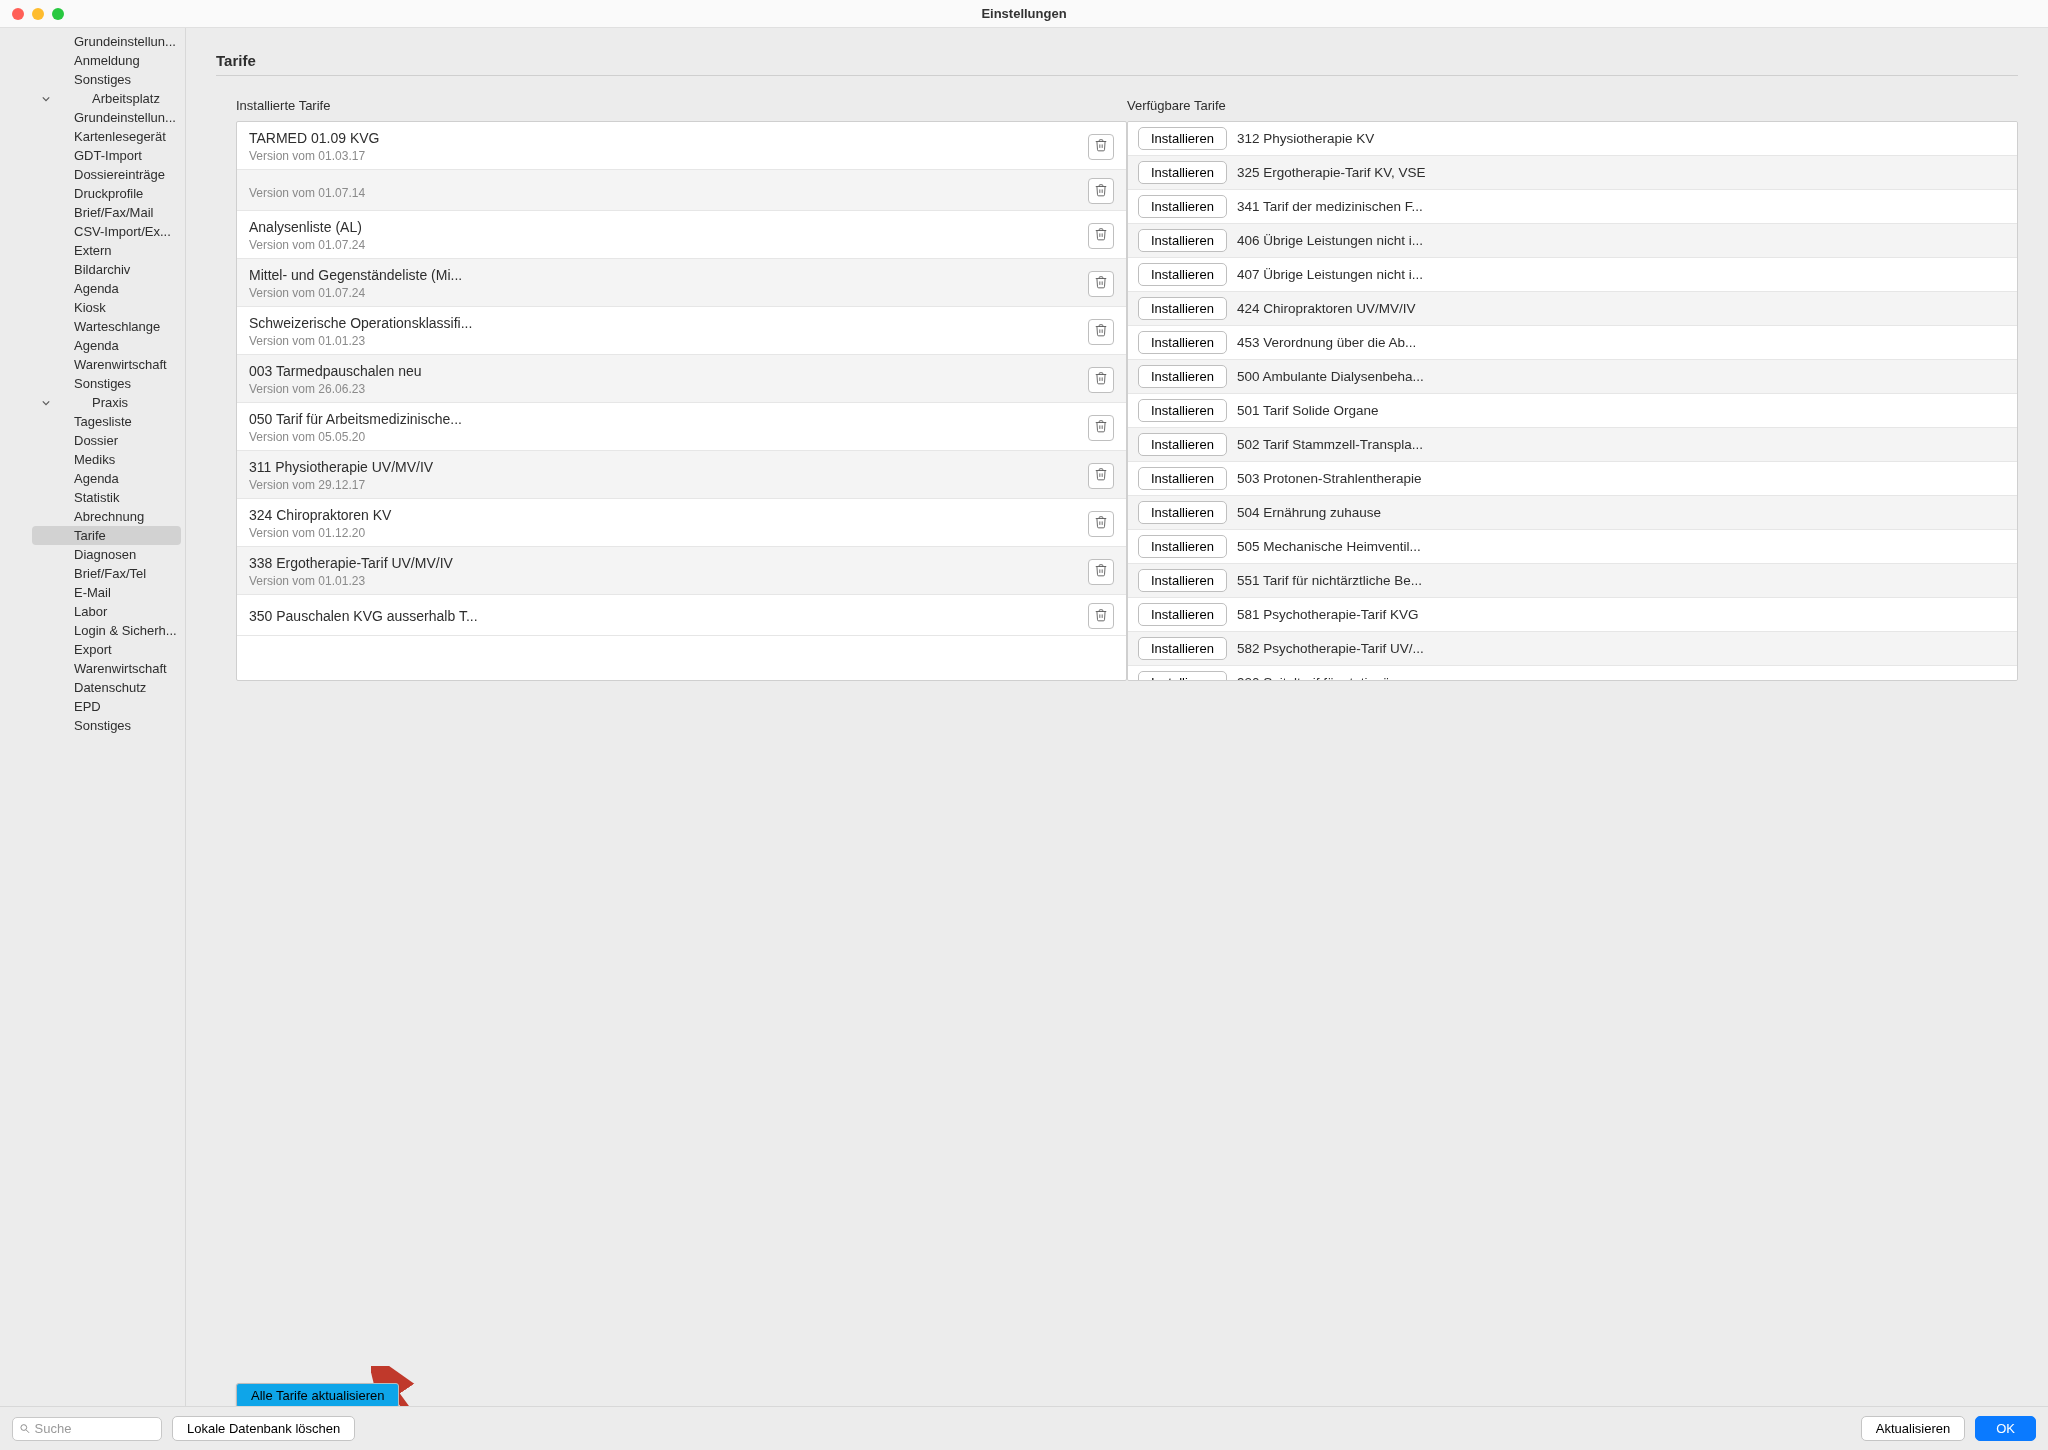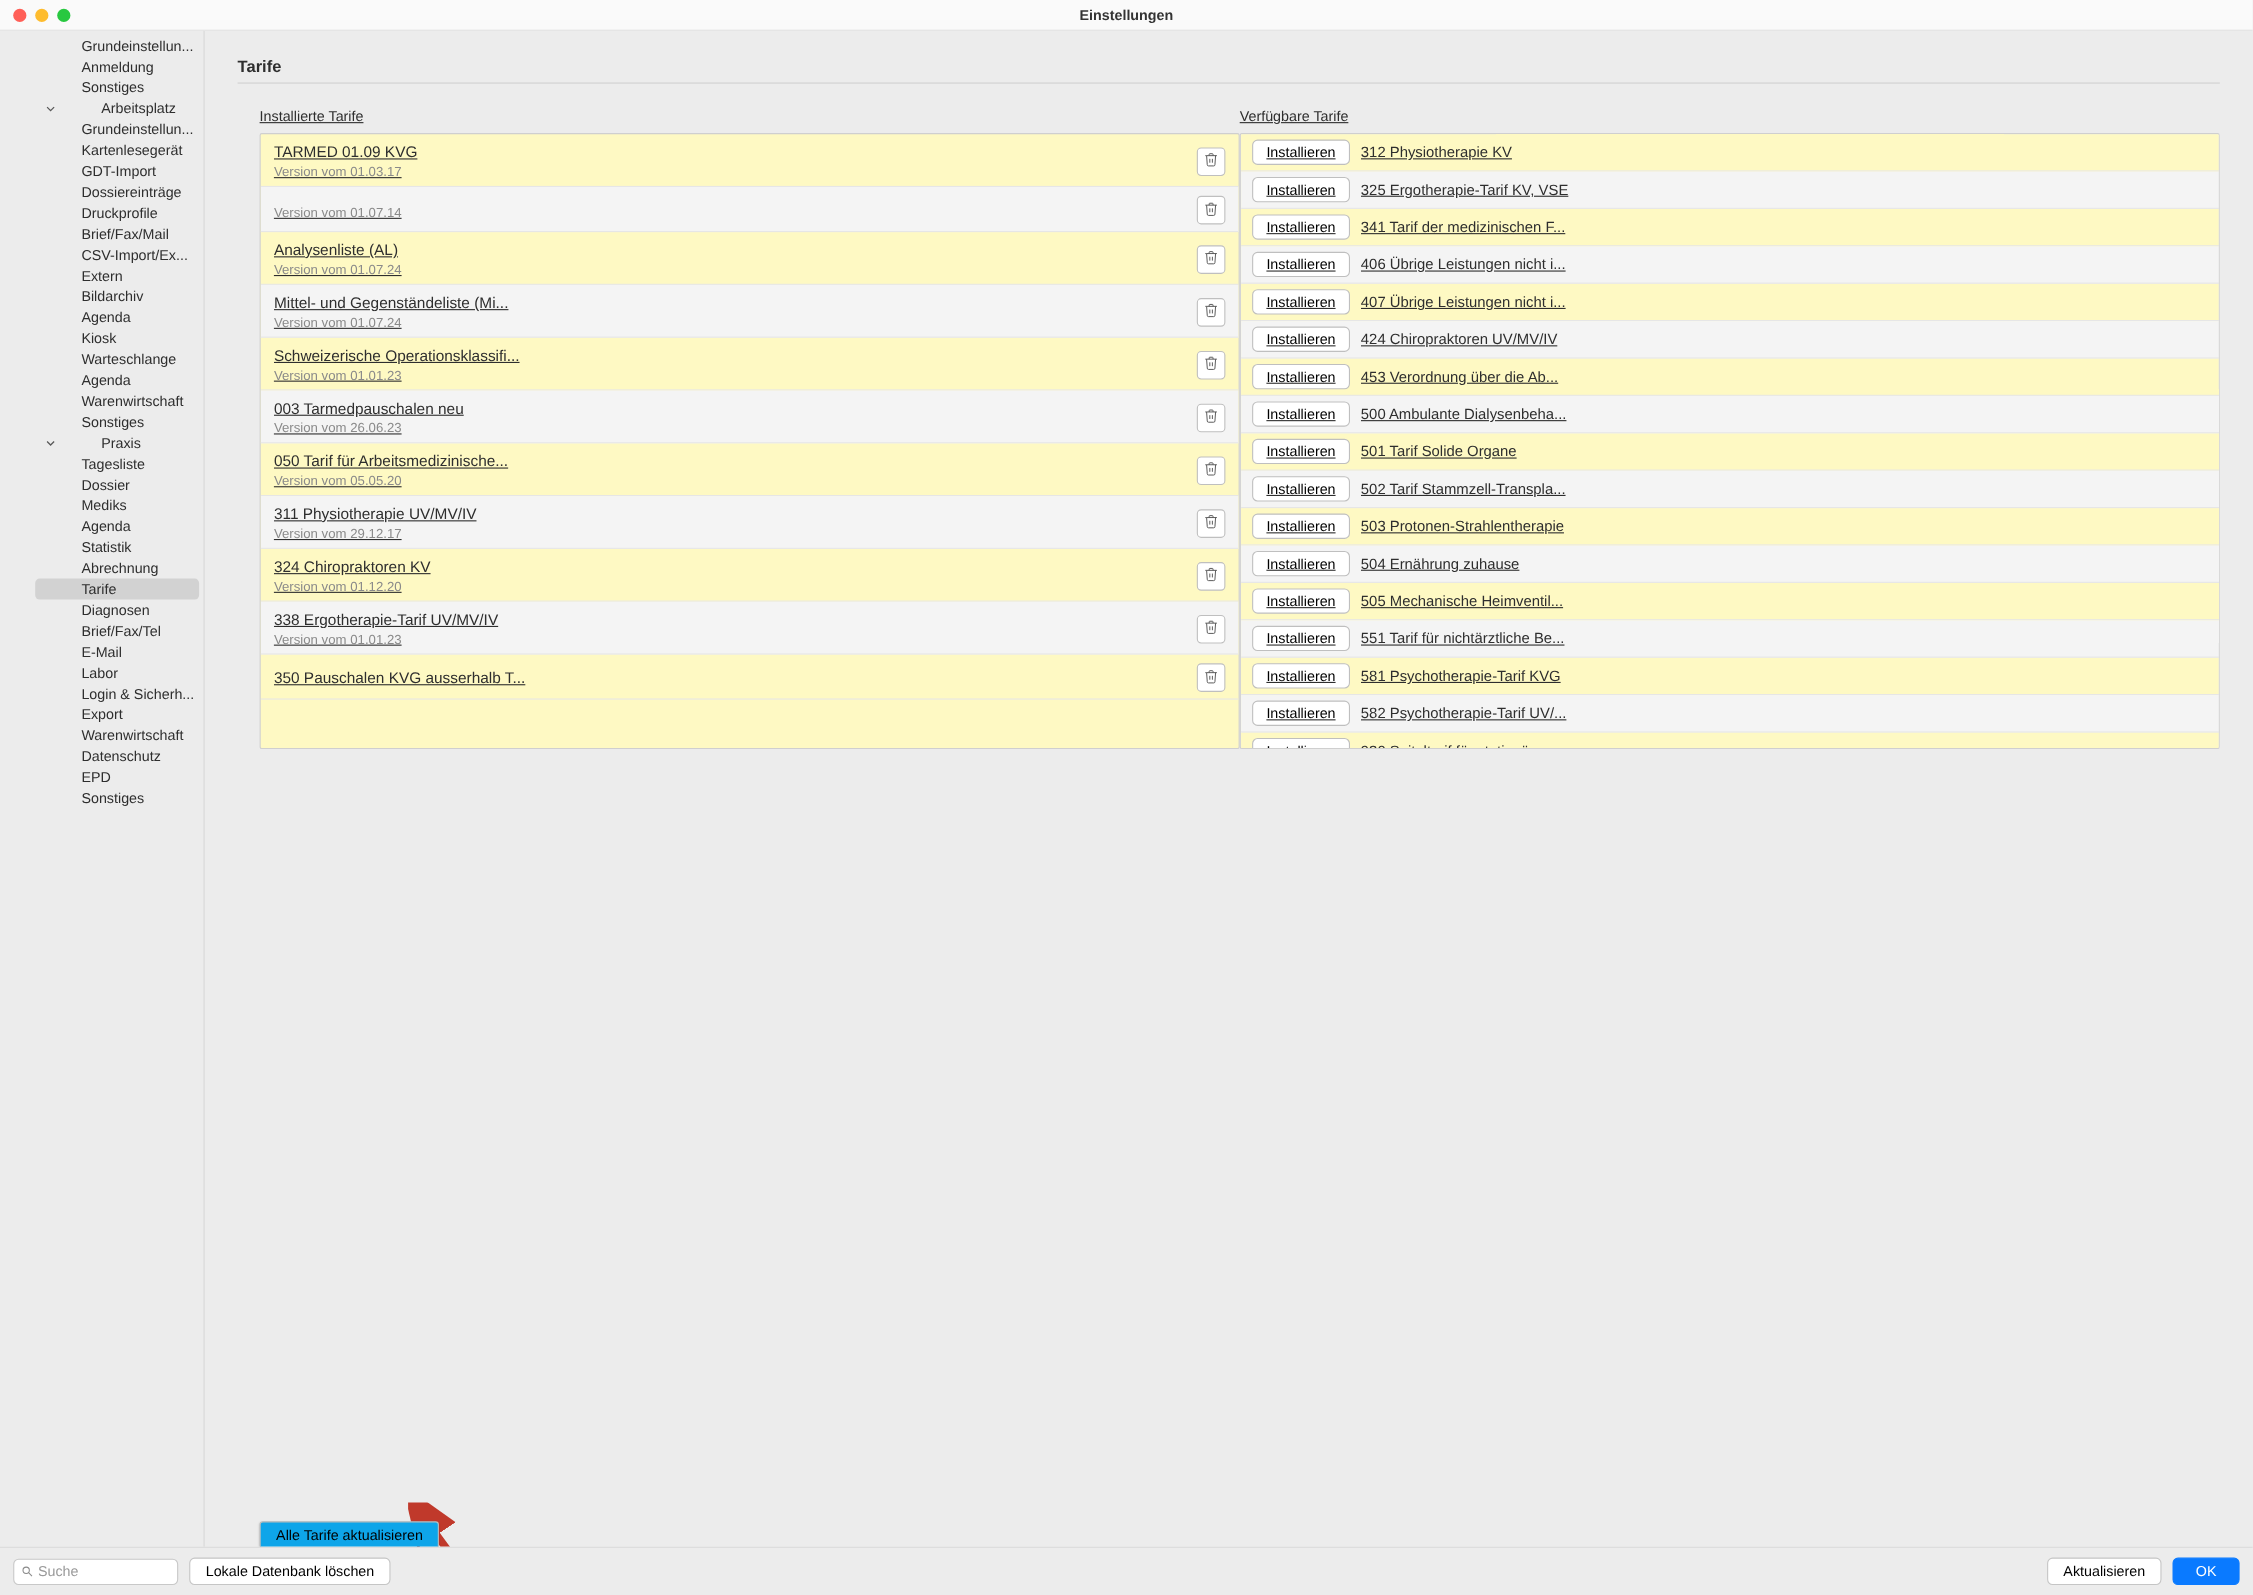--- a/index.html
+++ b/index.html
@@ -99,35 +99,34 @@
     border-bottom: 1px solid #cfcfcf;
     margin-bottom: 22px;
   }
 
   .columns {
     display: flex;
     flex:1;
     overflow: hidden;
     padding-left: 20px;
     position: relative;
-    text-decoration: underline;
   }
   .column {
     flex: 1;
     display: flex;
     flex-direction: column;
     min-width: 0;
   }
   .col-title {
     font-size: 13px;
     margin-bottom: 8px;
   }
   .panel {
     flex: 1;
-    background: #fef9c3;
+    background: #ffffff;
     border: 1px solid #cfcfcf;
     border-radius: 2px;
     overflow-y: scroll;
     overflow-x: hidden;
     max-height: 560px;
   }
   .panel::-webkit-scrollbar { width: 14px; }
   .panel::-webkit-scrollbar-thumb { background:#c4c4c4; border-radius:7px; border:3px solid transparent; background-clip:padding-box;}
 
   

